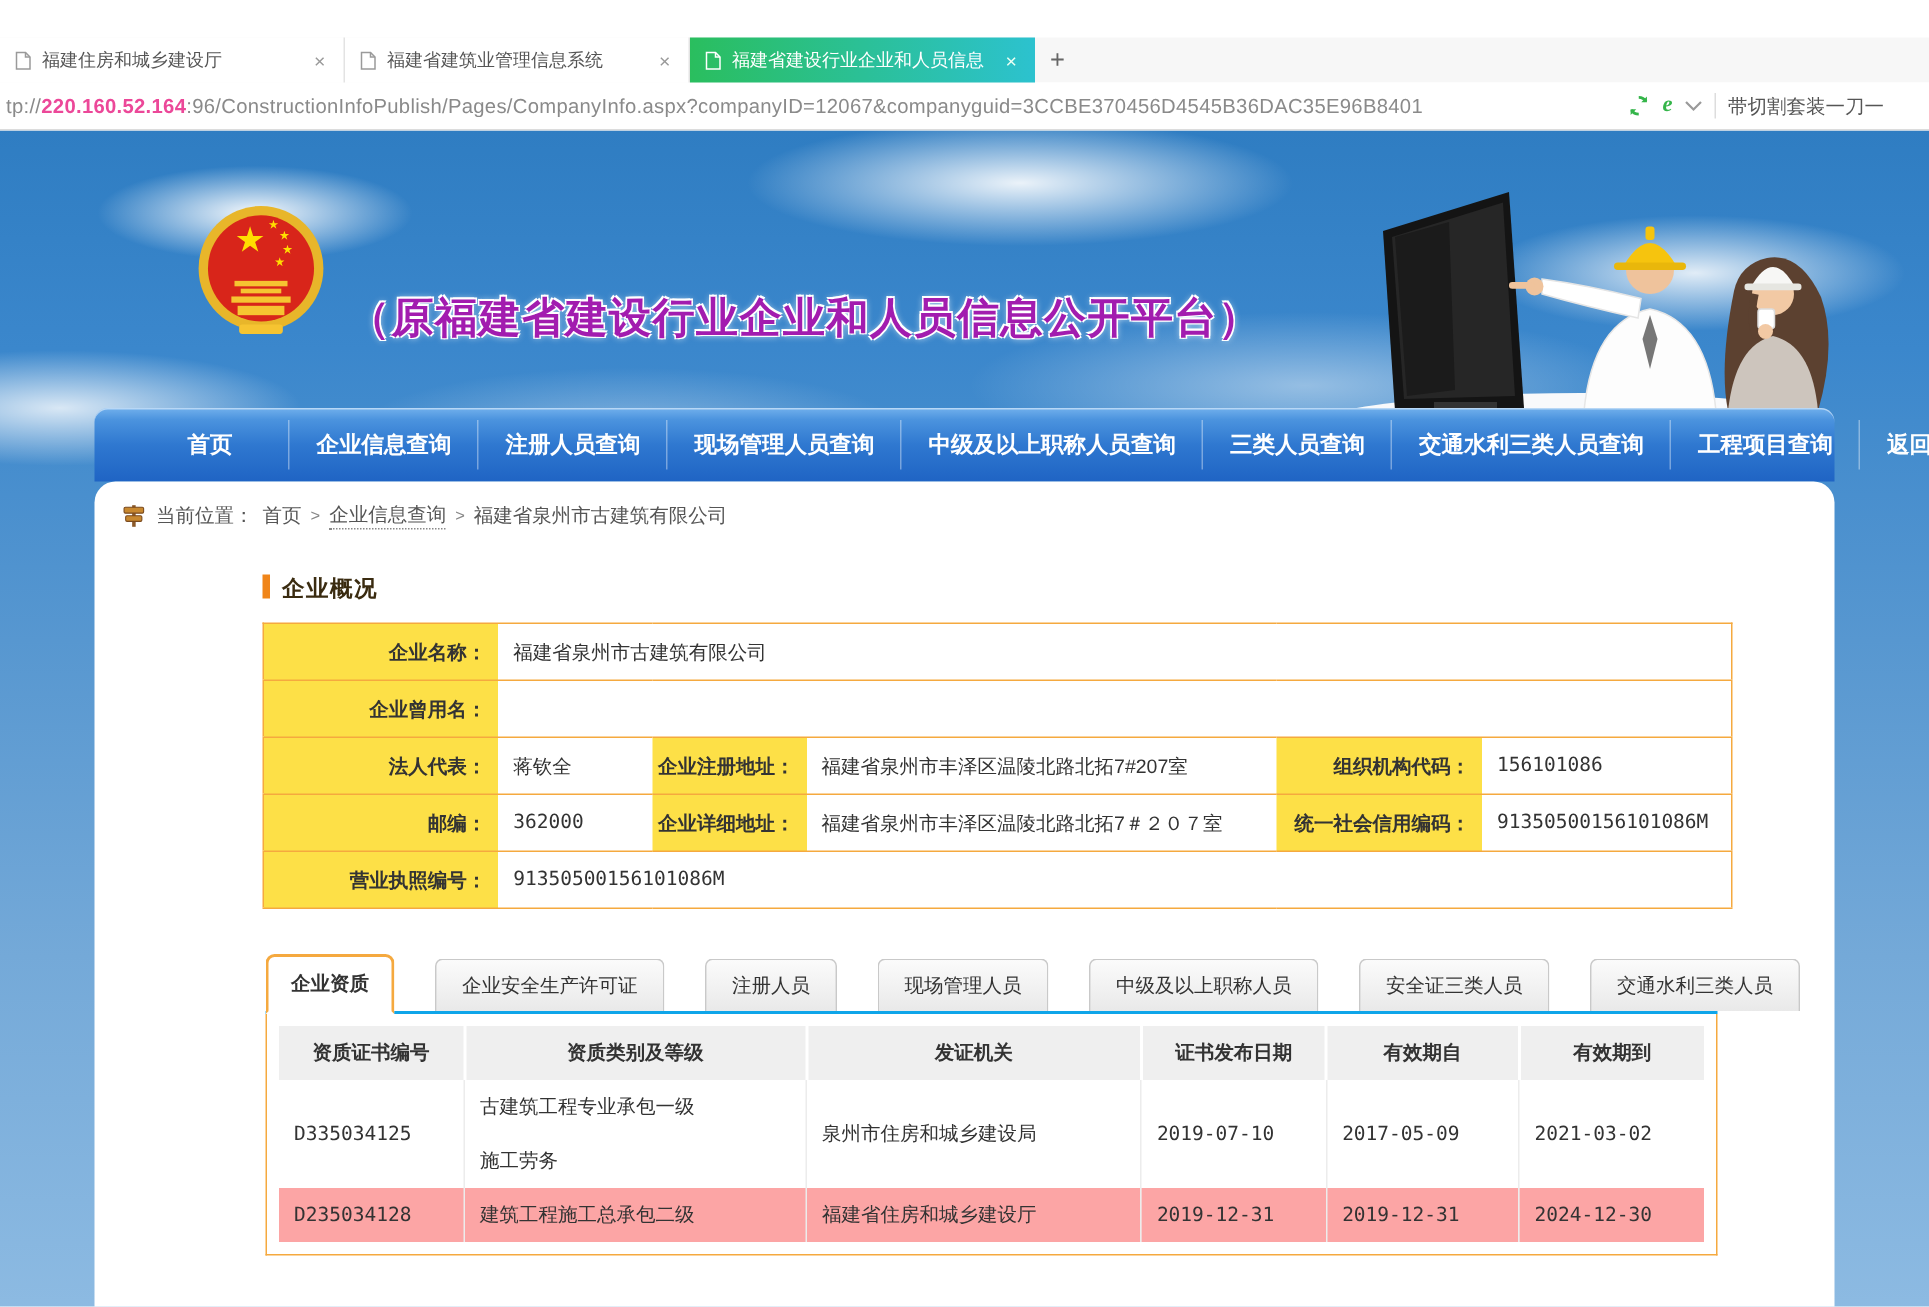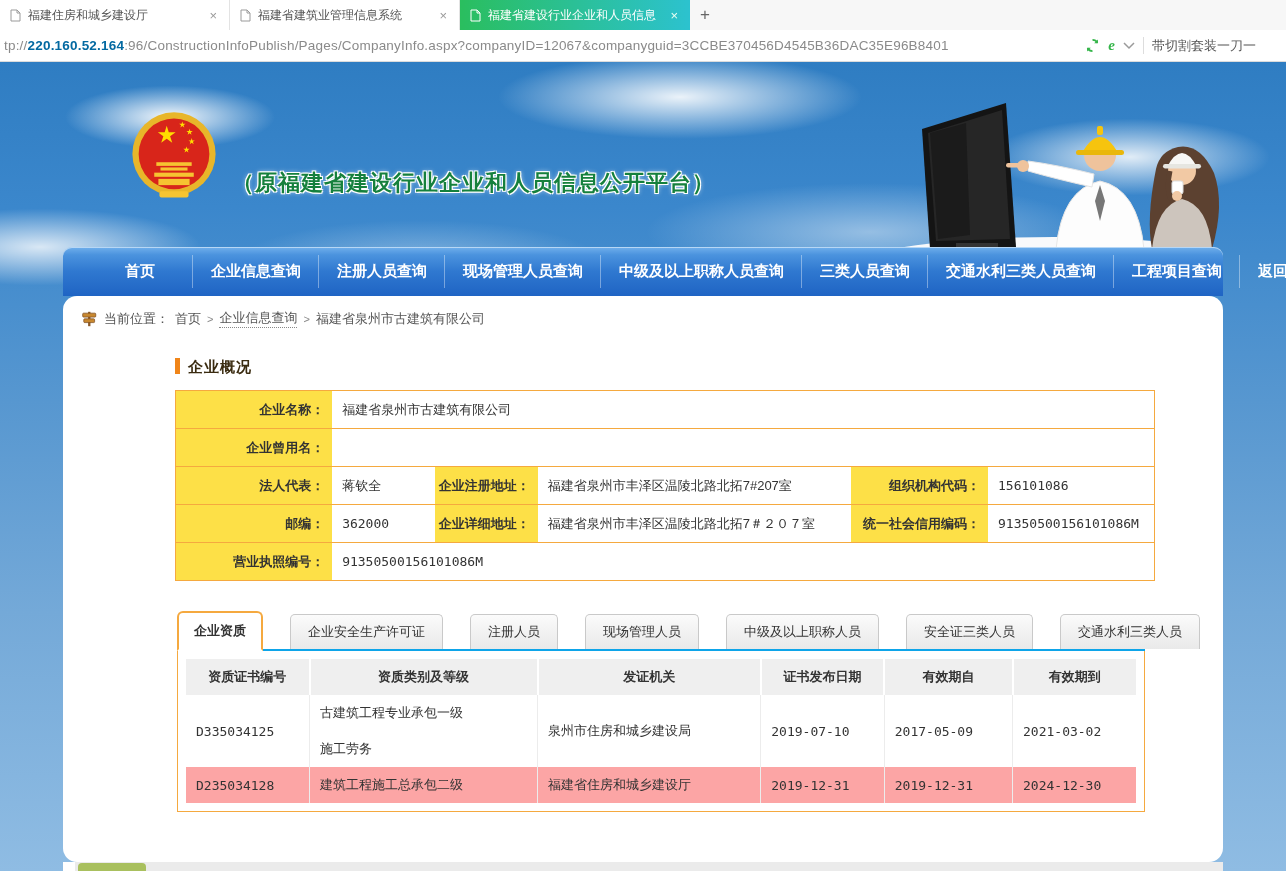--- a/index.html
+++ b/index.html
@@ -1,32 +1,32 @@
 <!DOCTYPE html>
 <html><head>
 <meta charset="utf-8">
 <style>
   * { margin:0; padding:0; box-sizing:border-box; }
   html,body { width:1286px; height:871px; overflow:hidden; }
   body { font-family:"Liberation Sans","DejaVu Sans",sans-serif; background:#fff; }
   .mono { font-family:"DejaVu Sans Mono",monospace; }
 
   
-  .chrome { height:62px; background:#fff; }
+  .chrome { height:62px; background:#fff;margin-top:25px; }
   .tabbar { height:30px; display:flex; align-items:stretch; background:#f7f7f7; }
   .btab { width:230px; display:flex; align-items:center; gap:7px; padding:0 10px; font-size:12px; color:#555; background:#fff; border-right:1px solid #e3e3e3; cursor:default; }
   .btab .ttl { flex:1; white-space:nowrap; overflow:hidden; }
   .btab .cls { color:#9a9a9a; font-size:13px; padding:0 2px; }
   .btab.active { background:linear-gradient(90deg,#2abe5e 0%,#2cc2cf 100%); color:#fff; border-right:none; }
   .btab.active .cls { color:#eafff3; }
   .docicon { width:11px; height:13px; flex:0 0 auto; }
   .newtab { width:30px; display:flex; align-items:center; justify-content:center; color:#666; font-size:17px; }
   .urlbar { height:32px; display:flex; align-items:center; padding:0 6px 0 4px; background:#fff; border-bottom:1px solid #dcdcdc; }
   .url { flex:1; font-size:13.5px; color:#8a8a8a; white-space:nowrap; overflow:hidden; letter-spacing:.2px; }
-  .url .host { color:#0369a1; font-weight:bold; }
+  .url .host { color:#ec4899; font-weight:bold; }
   .url-icons { display:flex; align-items:center; gap:8px; padding:0 8px; }
   .eicon { color:#35b54a; font-size:15px; font-weight:bold; font-style:italic; font-family:"Liberation Serif",serif; }
   .vsep { width:1px; height:17px; background:#ddd; }
   .hotword { font-size:13px; color:#555; white-space:nowrap; overflow:hidden; width:128px; }
 
   
   .page { position:relative; height:809px; overflow:hidden; }
   .sky { position:absolute; inset:0;
     background:
       radial-gradient(ellipse 150px 45px at 170px 55px, rgba(255,255,255,.95), rgba(255,255,255,0) 70%),
@@ -34,21 +34,21 @@
       radial-gradient(ellipse 200px 55px at 1130px 95px, rgba(255,255,255,.85), rgba(255,255,255,0) 70%),
       radial-gradient(ellipse 230px 55px at 40px 185px, rgba(255,255,255,.8), rgba(255,255,255,0) 70%),
       radial-gradient(ellipse 320px 70px at 870px 170px, rgba(255,255,255,.45), rgba(255,255,255,0) 70%),
       radial-gradient(ellipse 260px 60px at 420px 200px, rgba(255,255,255,.35), rgba(255,255,255,0) 70%),
       linear-gradient(180deg,#2f7dc2 0%,#3b87cc 18%,#5797d0 42%,#74a9d8 68%,#8fbce3 100%);
   }
   .hdr { position:relative; height:185px; }
   .emblem { position:absolute; left:122px; top:40px; width:104px; height:108px; }
   .h-title { position:absolute; left:230px; top:42px; font-size:44px; font-weight:bold; letter-spacing:4px; color:#1a75d6;
     text-shadow:-2px -2px 0 #fff,2px -2px 0 #fff,-2px 2px 0 #fff,2px 2px 0 #fff,0 0 7px rgba(255,255,255,.9); }
-  .h-sub { position:absolute; left:232px; top:106px; font-size:22px; font-weight:bold; letter-spacing:1px; color:#15803d;
+  .h-sub { position:absolute; left:232px; top:106px; font-size:28px; font-weight:bold; letter-spacing:1px; color:#a21caf;
     text-shadow:-1px -1px 0 #fff,1px -1px 0 #fff,-1px 1px 0 #fff,1px 1px 0 #fff,0 0 5px rgba(255,255,255,.9); }
   .illu { position:absolute; right:52px; bottom:-2px; width:340px; height:180px; }
 
   .main-col { position:relative; margin-left:63px; width:1160px; }
   nav.mainnav { height:49px; border-radius:9px 9px 0 0; display:flex; align-items:stretch; padding-left:24px;
     background:linear-gradient(180deg,#71b0ec 0%,#4b93de 16%,#2f78d0 50%,#1f64c4 100%);
     box-shadow:inset 0 1px 0 rgba(255,255,255,.5); }
   nav.mainnav a { display:flex; align-items:center; padding:0 18px; color:#fff; font-size:15px; font-weight:bold; text-decoration:none; position:relative; white-space:nowrap; }
   nav.mainnav a:first-child { padding:0 38px; }
   nav.mainnav a::after { content:""; position:absolute; right:0; top:8px; bottom:8px; width:1px; background:rgba(255,255,255,.38); }

